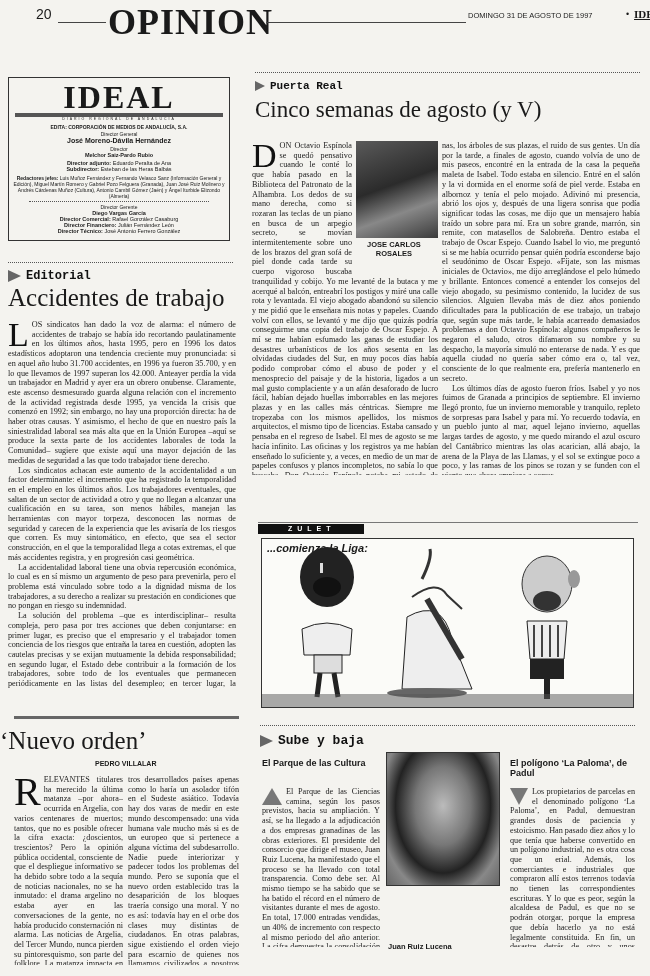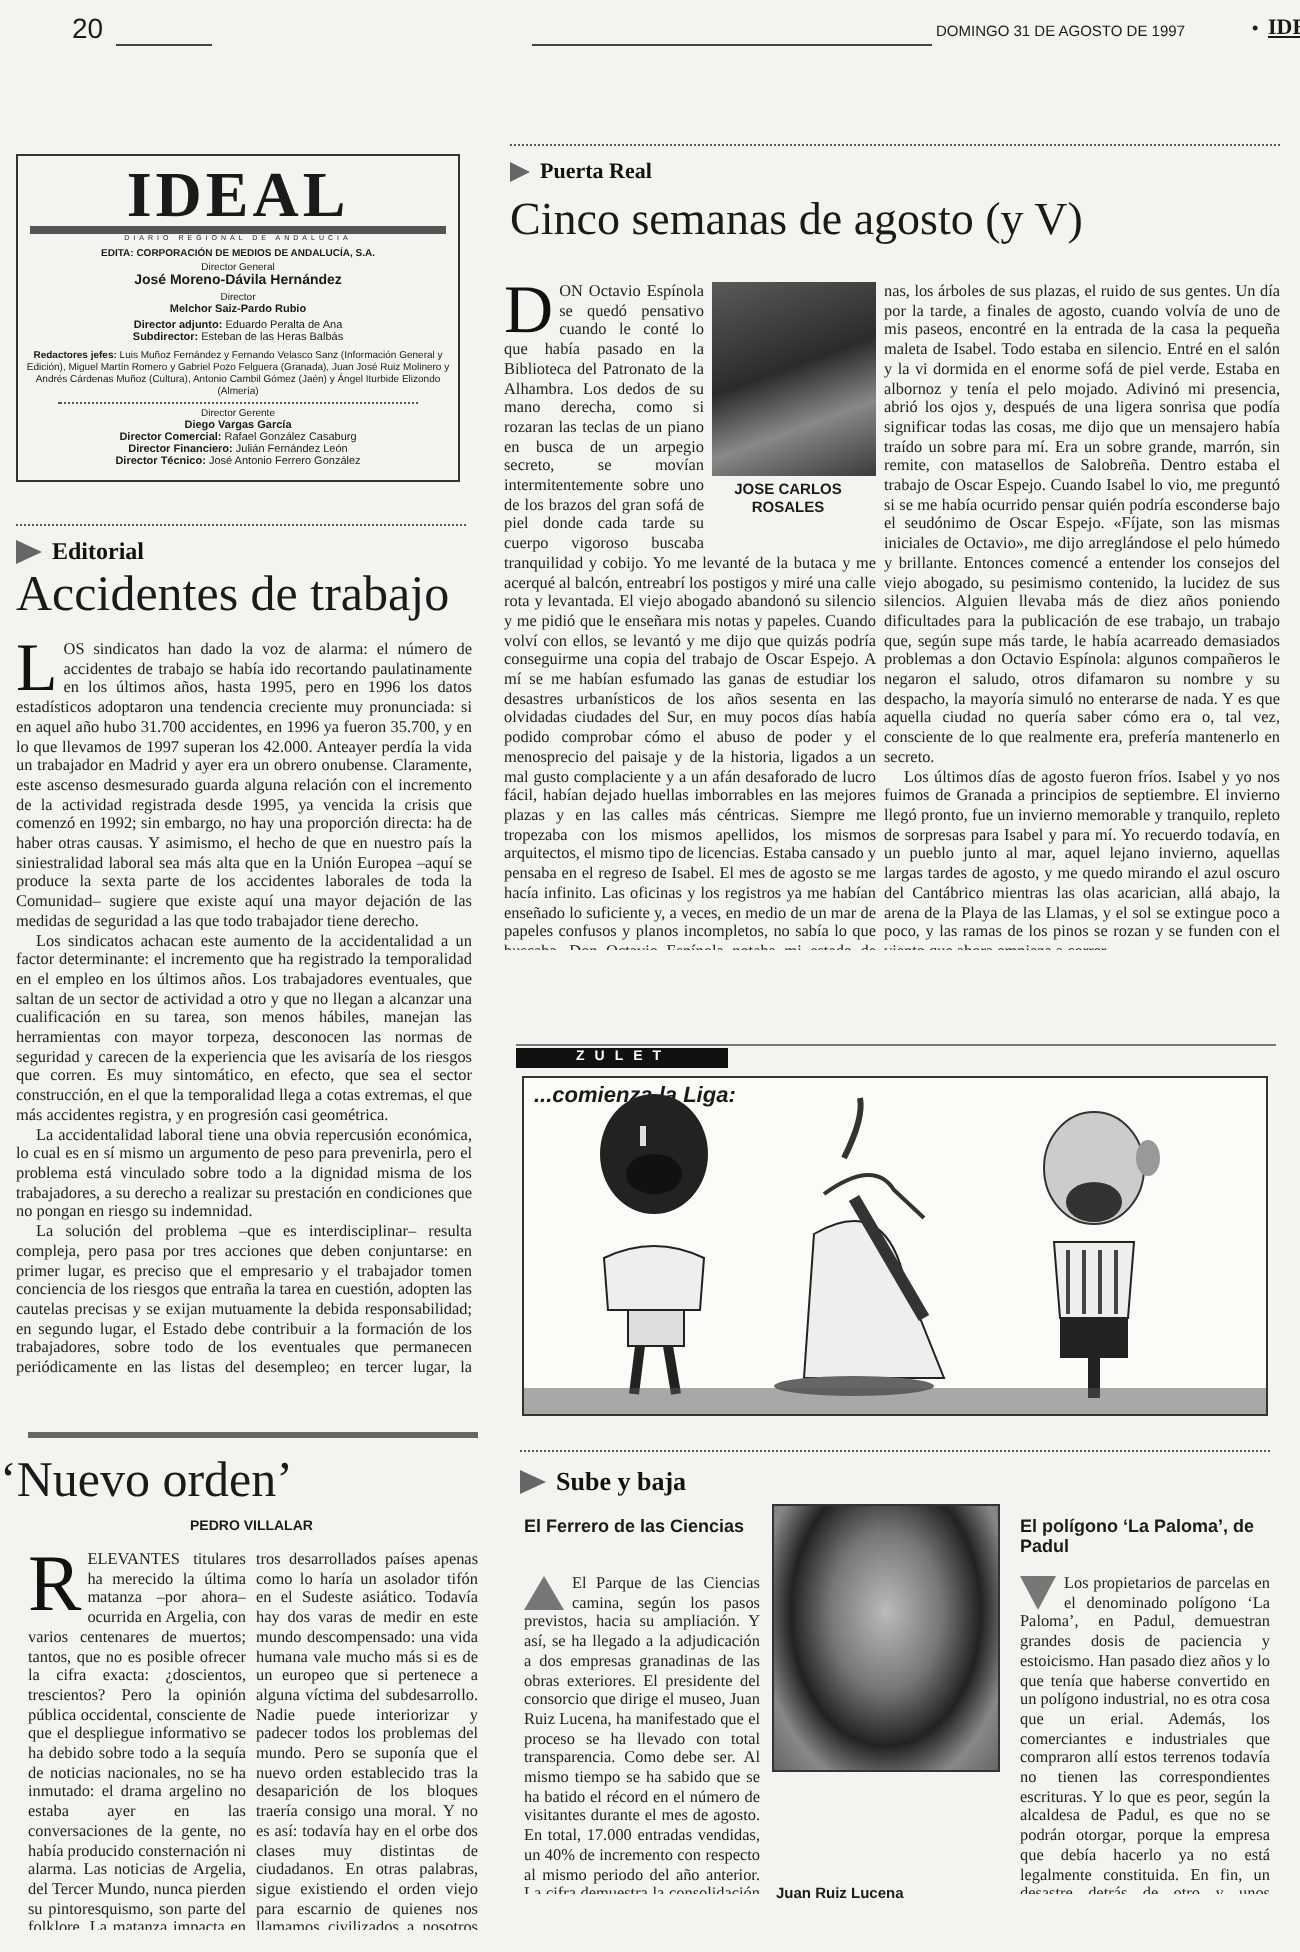--- a/index.html
+++ b/index.html
@@ -6,31 +6,32 @@
   body { width: 650px; height: 976px; background: #f4f3ef; position: relative; overflow: hidden; font-family: "DejaVu Serif", serif; color: #1a1a1a; }
   .abs { position: absolute; }
   .serif { font-family: "Liberation Serif", serif; }
   .sans { font-family: "Liberation Sans", sans-serif; }
   .body-text { font-family: "Liberation Serif", serif; font-size: 8.2px; line-height: 9.7px; text-align: justify; color: #222; }
   .body-text p { text-indent: 10px; }
   .body-text p.first { text-indent: 0; }
   .dropcap { float: left; font-family: "Liberation Serif", serif; font-size: 34px; line-height: 28px; margin: 1px 3px 0 0; color: #111; }
   .dotrule { border-top: 1px dotted #555; }
   .arrow { display: inline-block; width: 0; height: 0; border-top: 6px solid transparent; border-bottom: 6px solid transparent; border-left: 13px solid #666; vertical-align: middle; margin-right: 5px; }
-  .section-label { font-family: Liberation Serif, serif; font-weight: bold; color: #111; }
+  .section-label { font-family: Liberation Mono, monospace; font-weight: bold; color: #111; }
   .masthead-box { border: 1.5px solid #333; }
   .cartoon-box { border: 1.5px solid #333; background: #fbfbf8; }
   .photo { background: linear-gradient(160deg,#5a5a5a 0%,#2b2b2b 45%,#888 70%,#3a3a3a 100%); }
 </style>
 </head>
 <body>
 
 <div class="abs" style="left:6px; top:2px; width:640px; height:40px;margin-left:30px;">
   <span class="abs sans" style="left:0; top:4px; font-size:14px;">20</span>
   <div class="abs" style="left:22px; top:20px; width:48px; border-top:1px solid #444;"></div>
+  <span class="abs serif" style="left:72px; top:0; font-size:36px; font-weight:bold; letter-spacing:1px; line-height:40px;">OPINION</span>
   <div class="abs" style="left:230px; top:20px; width:200px; border-top:1px solid #444;"></div>
   <span class="abs sans" style="left:432px; top:9px; font-size:7.5px;">DOMINGO 31 DE AGOSTO DE 1997</span>
   <span class="abs sans" style="left:590px; top:7px; font-size:9px;">•</span>
   <span class="abs serif" style="left:598px; top:6px; font-size:11px; font-weight:bold; text-decoration:underline;">IDEAL</span>
 </div>
 
 <div class="abs masthead-box" style="left:8px; top:77px; width:222px; height:164px; text-align:center;">
   <div class="serif" style="font-size:32px; font-weight:bold; letter-spacing:2px; line-height:30px; margin-top:4px;">IDEAL</div>
   <div style="margin:1px 6px 0; height:4px; background:#555;"></div>
   <div class="sans" style="font-size:3.5px; letter-spacing:2px; line-height:5px;">DIARIO REGIONAL DE ANDALUCIA</div>
@@ -117,21 +118,21 @@
     <path d="M285 140 L285 160" stroke="#222" stroke-width="6"></path>
     <rect x="0" y="155" width="373" height="15" fill="#555" opacity="0.5"></rect>
   </svg>
 </div>
 
 <div class="abs dotrule" style="left:260px; top:725px; width:375px;"></div>
 <div class="abs" style="left:260px; top:730px;">
   <span class="arrow"></span><span class="section-label" style="font-size:13px; vertical-align:middle;">Sube y baja</span>
 </div>
 
-<div class="abs sans" style="left:262px; top:758px; width:120px; font-size:9px; font-weight:bold; line-height:10px;">El Ferrero de las Ciencias</div>
+<div class="abs sans" style="left:262px; top:758px; width:120px; font-size:9px; font-weight:bold; line-height:10px;">El Parque de las Cultura</div>
 <div class="abs body-text" style="left:262px; top:787px; width:118px; height:160px; overflow:hidden;">
   <span style="float:left; width:0; height:0; border-left:10px solid transparent; border-right:10px solid transparent; border-bottom:17px solid #777; margin:1px 4px 0 0;"></span>
   <span>El Parque de las Ciencias camina, según los pasos previstos, hacia su ampliación. Y así, se ha llegado a la adjudicación a dos empresas granadinas de las obras exteriores. El presidente del consorcio que dirige el museo, Juan Ruiz Lucena, ha manifestado que el proceso se ha llevado con total transparencia. Como debe ser. Al mismo tiempo se ha sabido que se ha batido el récord en el número de visitantes durante el mes de agosto. En total, 17.000 entradas vendidas, un 40% de incremento con respecto al mismo periodo del año anterior. La cifra demuestra la consolidación de este magnífico museo.</span>
 </div>
 
 <div class="abs photo" style="left:386px; top:752px; width:114px; height:134px; background:radial-gradient(ellipse at 50% 40%,#bbb 0%,#777 35%,#222 60%,#888 80%,#666 100%); border:1px solid #333;"></div>
 <div class="abs sans" style="left:388px; top:942px; font-size:7.5px; font-weight:bold;">Juan Ruiz Lucena</div>
 
 <div class="abs sans" style="left:510px; top:758px; width:125px; font-size:9px; font-weight:bold; line-height:10px;">El polígono ‘La Paloma’, de Padul</div>
 <div class="abs body-text" style="left:510px; top:787px; width:125px; height:160px; overflow:hidden;">

